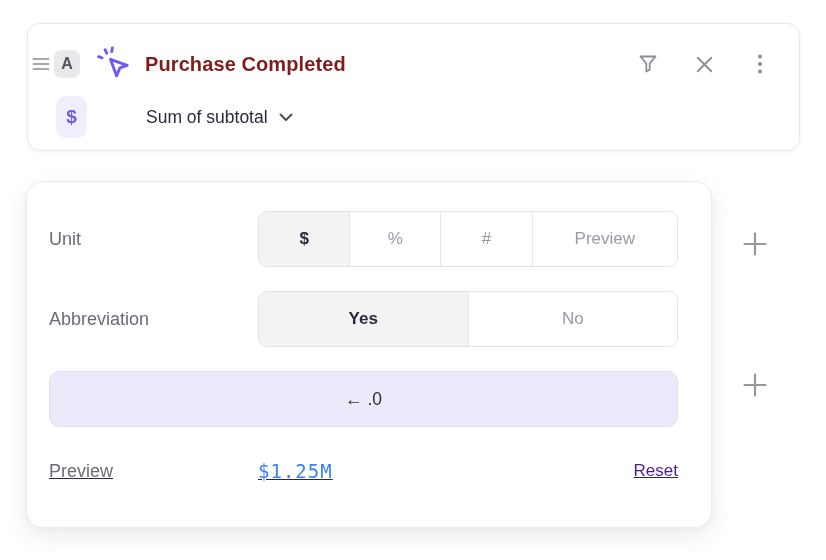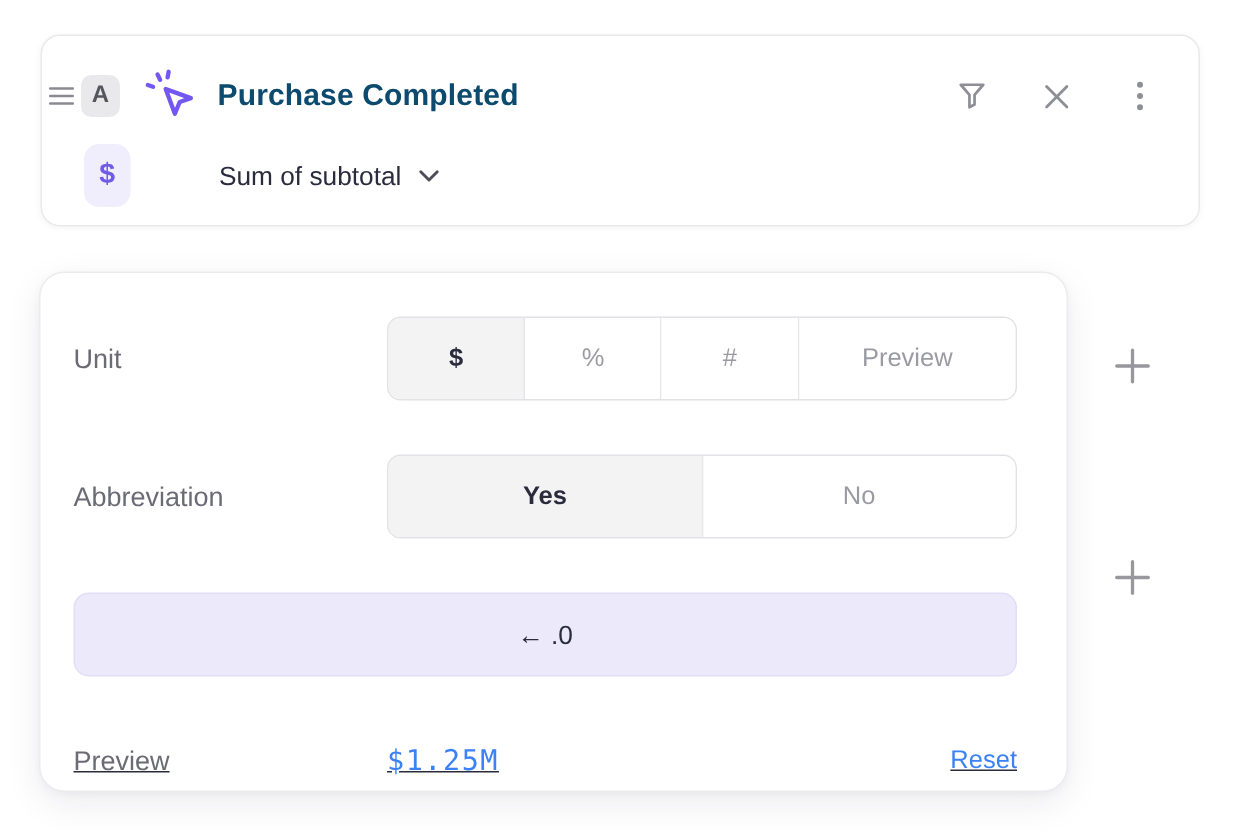--- a/index.html
+++ b/index.html
@@ -17,21 +17,21 @@
     display:flex; align-items:center;
   }
   .drag-handle { width:18px; height:16px; display:flex; align-items:center; cursor:grab; }
   .group-badge {
     margin-left:4px; width:26px; height:28px; border-radius:7px;
     background:#e9e9eb; color:#56565f; font-size:16px; font-weight:700;
     display:flex; align-items:center; justify-content:center; cursor:pointer;
   }
   .event-type-icon { margin-left:16px; width:37px; height:37px; display:flex;
     align-items:center; justify-content:center; }
-  .event-title { margin-left:12px; font-size:20px; font-weight:600; color:#0c4a6e;
+  .event-title { margin-left:12px; font-size:20px; font-weight:600; color:#7f1d1d;
     letter-spacing:.1px; cursor:pointer; }
   .card-actions { margin-left:auto; display:flex; align-items:center; gap:30px; }
   .icon-btn { width:26px; height:26px; display:flex; align-items:center;
     justify-content:center; cursor:pointer; background:none; border:none; }
 
   .card-row2 {
     position:absolute; left:28px; top:70px; height:46px;
     display:flex; align-items:center;
   }
   .metric-badge {
@@ -43,21 +43,21 @@
   .metric-label { margin-left:15px; font-size:17.5px; color:#2b2b3e; }
   .metric-chevron { margin-left:11px; display:flex; align-items:center; }
 
   
   .format-panel {
     position:absolute; left:26px; top:181px; width:686px; height:347px;
     background:#fff; border:1px solid #ececef; border-radius:17px;
     box-shadow:0 8px 24px rgba(30,30,60,0.08), 0 2px 6px rgba(30,30,60,0.04);
     padding:29px 33px 0 22px;
   }
-  .panel-row { display:flex; align-items:center; min-height:56px; margin-bottom:36px; }
+  .panel-row { display:flex; align-items:center; min-height:56px; margin-bottom:24px; }
   .row-label { width:209px; flex:none; font-size:18px; color:#6b6b76; }
 
   .segmented {
     flex:1; height:56px; display:flex; border:1px solid #e2e2e6;
     border-radius:9px; overflow:hidden; background:#fff;
   }
   .segment {
     flex:1; display:flex; align-items:center; justify-content:center;
     font-size:17px; color:#9a9aa3; background:#fff; cursor:pointer;
     border-right:1px solid #e7e7ea;
@@ -72,21 +72,21 @@
     justify-content:center; font-size:17.5px; color:#2b2b3e; cursor:pointer;
   }
   .dec-btn.selected { background:#ece9fb; border:1px solid #e3ddf8; }
   .dec-btn.plain { background:#fff; border:1px solid #dfdfe4; }
 
   .preview-row { min-height:40px; margin-top:4px; margin-bottom:0;text-decoration:underline; }
   .preview-value {
     font-family:"DejaVu Sans Mono", monospace; font-size:19px; color:#3b82f6;
     letter-spacing:1px;
   }
-  .reset-btn { margin-left:auto; font-size:17px; font-weight:500; color:#3b82f6;
+  .reset-btn { margin-left:auto; font-size:17px; font-weight:500; color:#4c1d95;
     background:none; border:none; cursor:pointer; font-family:inherit; }
 
   
   .add-btn {
     position:absolute; width:28px; height:28px; display:flex; align-items:center;
     justify-content:center; background:none; border:none; cursor:pointer;
   }
   .add-btn.first  { left:741px; top:230px; }
   .add-btn.second { left:741px; top:371px; }
 </style>

